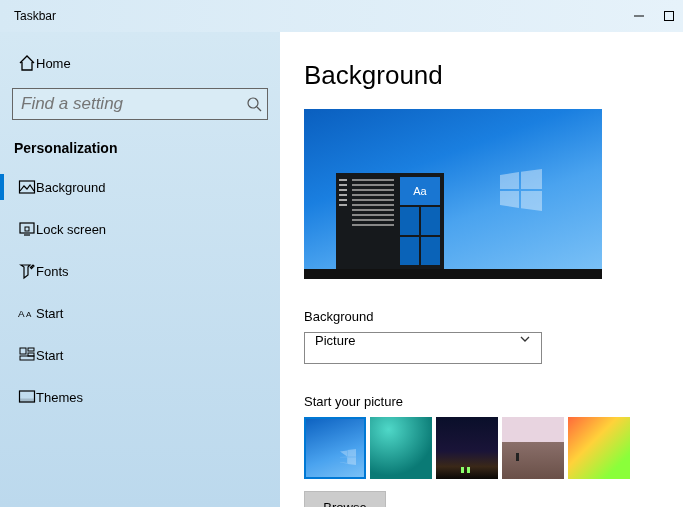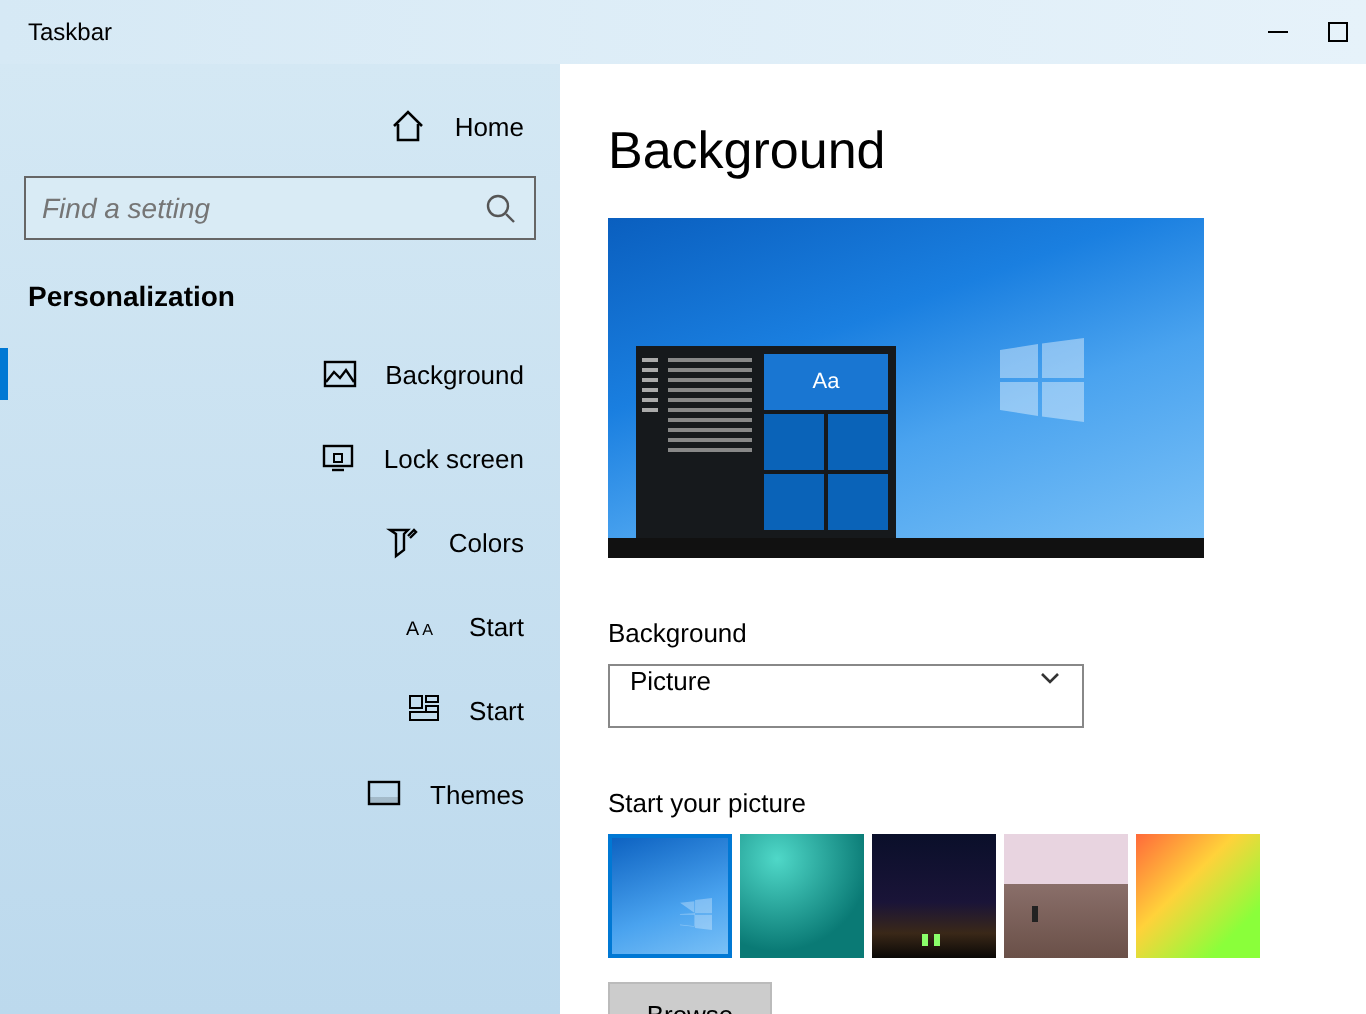--- a/index.html
+++ b/index.html
@@ -4,34 +4,34 @@
 <style>
 * { margin: 0; padding: 0; box-sizing: border-box; font-family: "Segoe UI", Arial, sans-serif; }
 body { width: 683px; height: 507px; overflow: hidden; background: #fff; font-size: 13px; color: #000; }
 .window { display: flex; flex-direction: column; height: 100%; }
 .titlebar { display: flex; align-items: center; justify-content: space-between; height: 32px; padding: 0 8px 0 14px; background: linear-gradient(to right, #d6e9f5, #e6f2fa); }
 .titlebar .title { font-size: 12px; }
 .win-controls { display: flex; gap: 18px; align-items: center; }
 .win-controls span { width: 12px; height: 12px; display: inline-block; }
 .content { display: flex; flex: 1; overflow: hidden; }
 .sidebar { width: 280px; background: linear-gradient(to bottom, #d4e8f4, #bcd9ed); padding-top: 12px; }
-.home-row, .nav-item { display: flex; align-items: center; gap: 14px; padding: 10px 18px; font-size: 13px; cursor: pointer; justify-content: flex-end; }
+.home-row, .nav-item { display: flex; align-items: center; padding: 10px 18px; font-size: 13px; cursor: pointer; }
 .nav-item.selected { position: relative; font-weight: 400; }
 .nav-item.selected::before { content: ""; position: absolute; left: 0; top: 6px; bottom: 6px; width: 4px; background: #0078d4; }
 .icon { width: 18px; height: 18px; display: flex; align-items: center; justify-content: center; flex-shrink: 0; }
 .search-wrap { padding: 6px 12px 10px 12px; }
 .search { display: flex; align-items: center; border: 1px solid #666; background: #d9ebf5; height: 32px; padding: 0 8px; }
-.search input { flex: 1; background: transparent; border: none; outline: none; font-size: 14px; font-style: italic; color: #555; }
+.search input { flex: 1; background: transparent; border: none; outline: none; font-size: 17px; font-style: italic; color: #555; }
 .section-header { padding: 10px 14px 12px 14px; font-weight: 600; font-size: 14px; }
 .nav-list { display: flex; flex-direction: column; gap: 4px; }
 .main { flex: 1; padding: 28px 24px 16px 24px; overflow: hidden; }
 .main h1 { font-size: 26px; font-weight: 400; margin-bottom: 18px; }
 .preview { width: 298px; height: 170px; position: relative; overflow: hidden; background: linear-gradient(160deg, #0a5fbf 0%, #1a7fe0 35%, #4aa3ef 60%, #7ec3f7 100%); }
 .preview .taskbar { position: absolute; bottom: 0; left: 0; right: 0; height: 10px; background: #111; }
-.preview .startmenu { position: absolute; bottom: 10px; left: 14px; width: 130px; height: 96px; background: #16191c; display: flex; }
+.preview .startmenu { position: absolute; bottom: 10px; left: 32px; width: 108px; height: 96px; background: #16191c; display: flex; }
 .startmenu .col1 { width: 14px; display: flex; flex-direction: column; gap: 3px; padding: 6px 3px; }
 .startmenu .col1 i { height: 2px; background: #aaa; }
 .startmenu .col2 { width: 46px; display: flex; flex-direction: column; gap: 3px; padding: 6px 2px; }
 .startmenu .col2 i { height: 2px; background: #888; }
 .startmenu .tiles { flex: 1; display: grid; grid-template-columns: repeat(2, 1fr); grid-template-rows: repeat(3, 1fr); gap: 2px; padding: 4px; }
 .startmenu .tiles div { background: #0a63b8; }
 .startmenu .tiles .big { grid-column: span 2; grid-row: span 1; display: flex; align-items: center; justify-content: center; color: #fff; font-size: 11px; background: #1976d2; }
 .preview .winlogo { position: absolute; right: 60px; top: 60px; width: 42px; height: 42px; opacity: 0.4; }
 .field-label { font-size: 13px; margin-top: 30px; margin-bottom: 8px; }
 .dropdown { width: 238px; height: 32px; border: 1px solid #888; display: flex; justify-content: space-between; padding: 0 10px; cursor: pointer; }
@@ -116,21 +116,21 @@
           </span>
           <span>Lock screen</span>
         </div>
         <div class="nav-item">
           <span class="icon">
             <svg width="18" height="18" viewBox="0 0 18 18">
                 <path d="M3 3 H12 L10 5 V13 L6 16 V5 Z" fill="none" stroke="#000" stroke-width="1.2"></path>
                 <path d="M12 6 L15 3 L16 4 L13 7" fill="none" stroke="#000" stroke-width="1.2"></path>
               </svg>
           </span>
-          <span>Colors</span>
+          <span>Fonts</span>
         </div>
         <div class="nav-item">
           <span class="icon">
             <svg width="20" height="16" viewBox="0 0 20 16">
                 <text x="0" y="13" font-size="11" font-family="serif">A</text>
                 <text x="9" y="13" font-size="9" font-family="serif">A</text>
               </svg>
           </span>
           <span>Start</span>
         </div>

